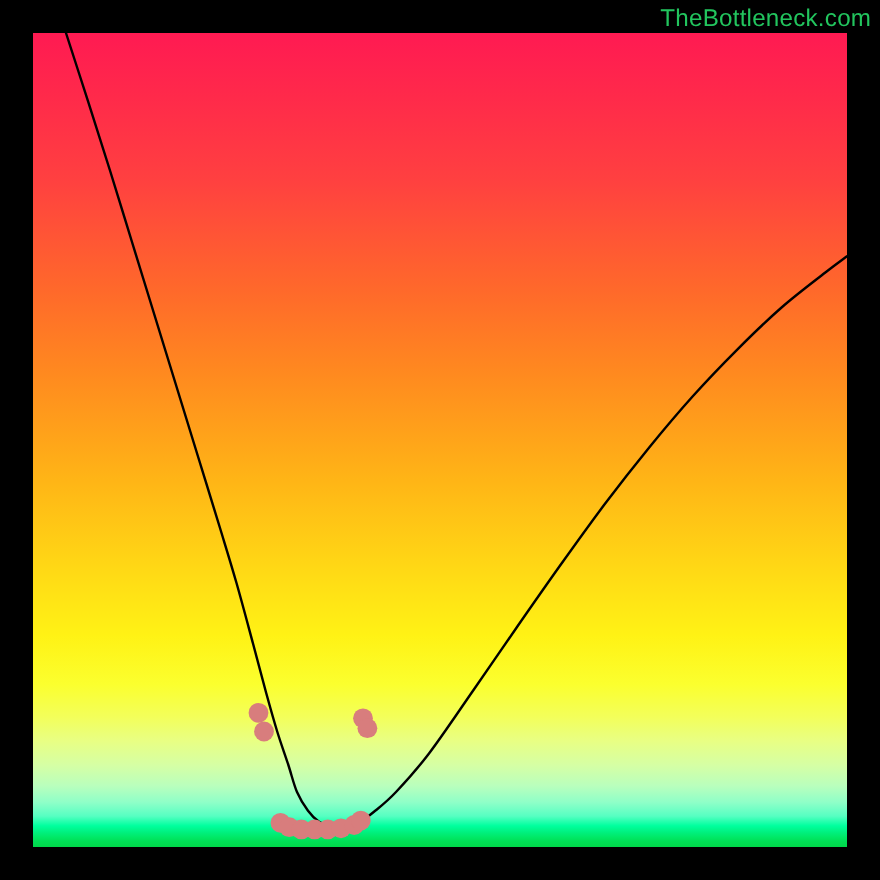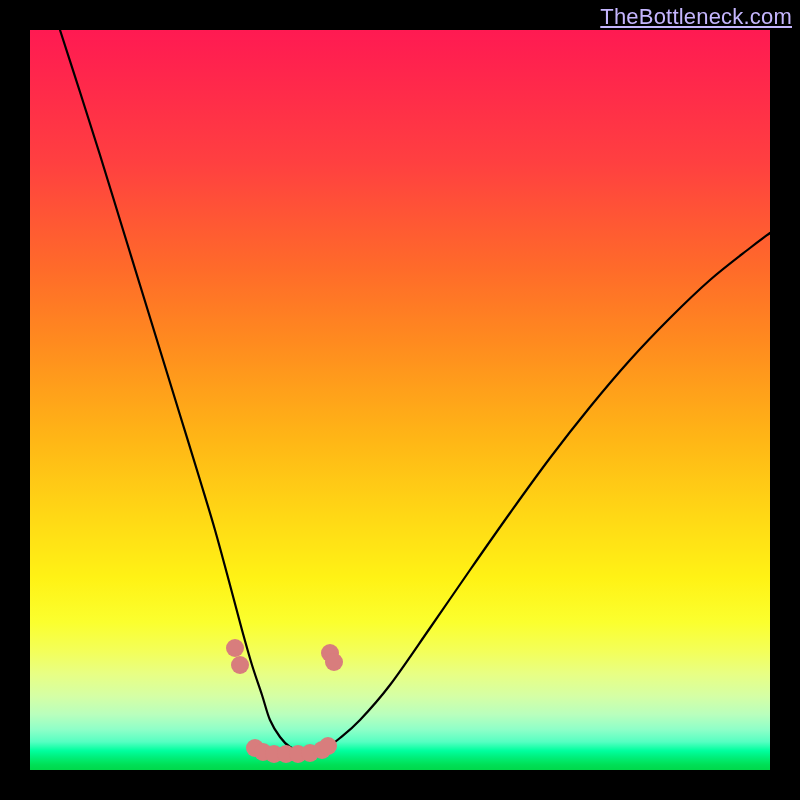--- a/index.html
+++ b/index.html
@@ -43,25 +43,24 @@
       #00f07e 98.2%,
       #00e866 98.8%,
       #00df56 99.3%,
       #00d84a 100%
     );
   }
   .watermark {
     position: absolute;
     top: 4px;
     right: 8px;
-    color: #c4b5fd;
+    color: #22c55e;
     font-size: 22px;
     letter-spacing: 0.2px;
     user-select: none;
-    text-decoration: underline;
   }
   svg.curve-layer {
     position: absolute;
     left: 0;
     top: 0;
     width: 740px;
     height: 740px;
     overflow: visible;
   }
 </style>

